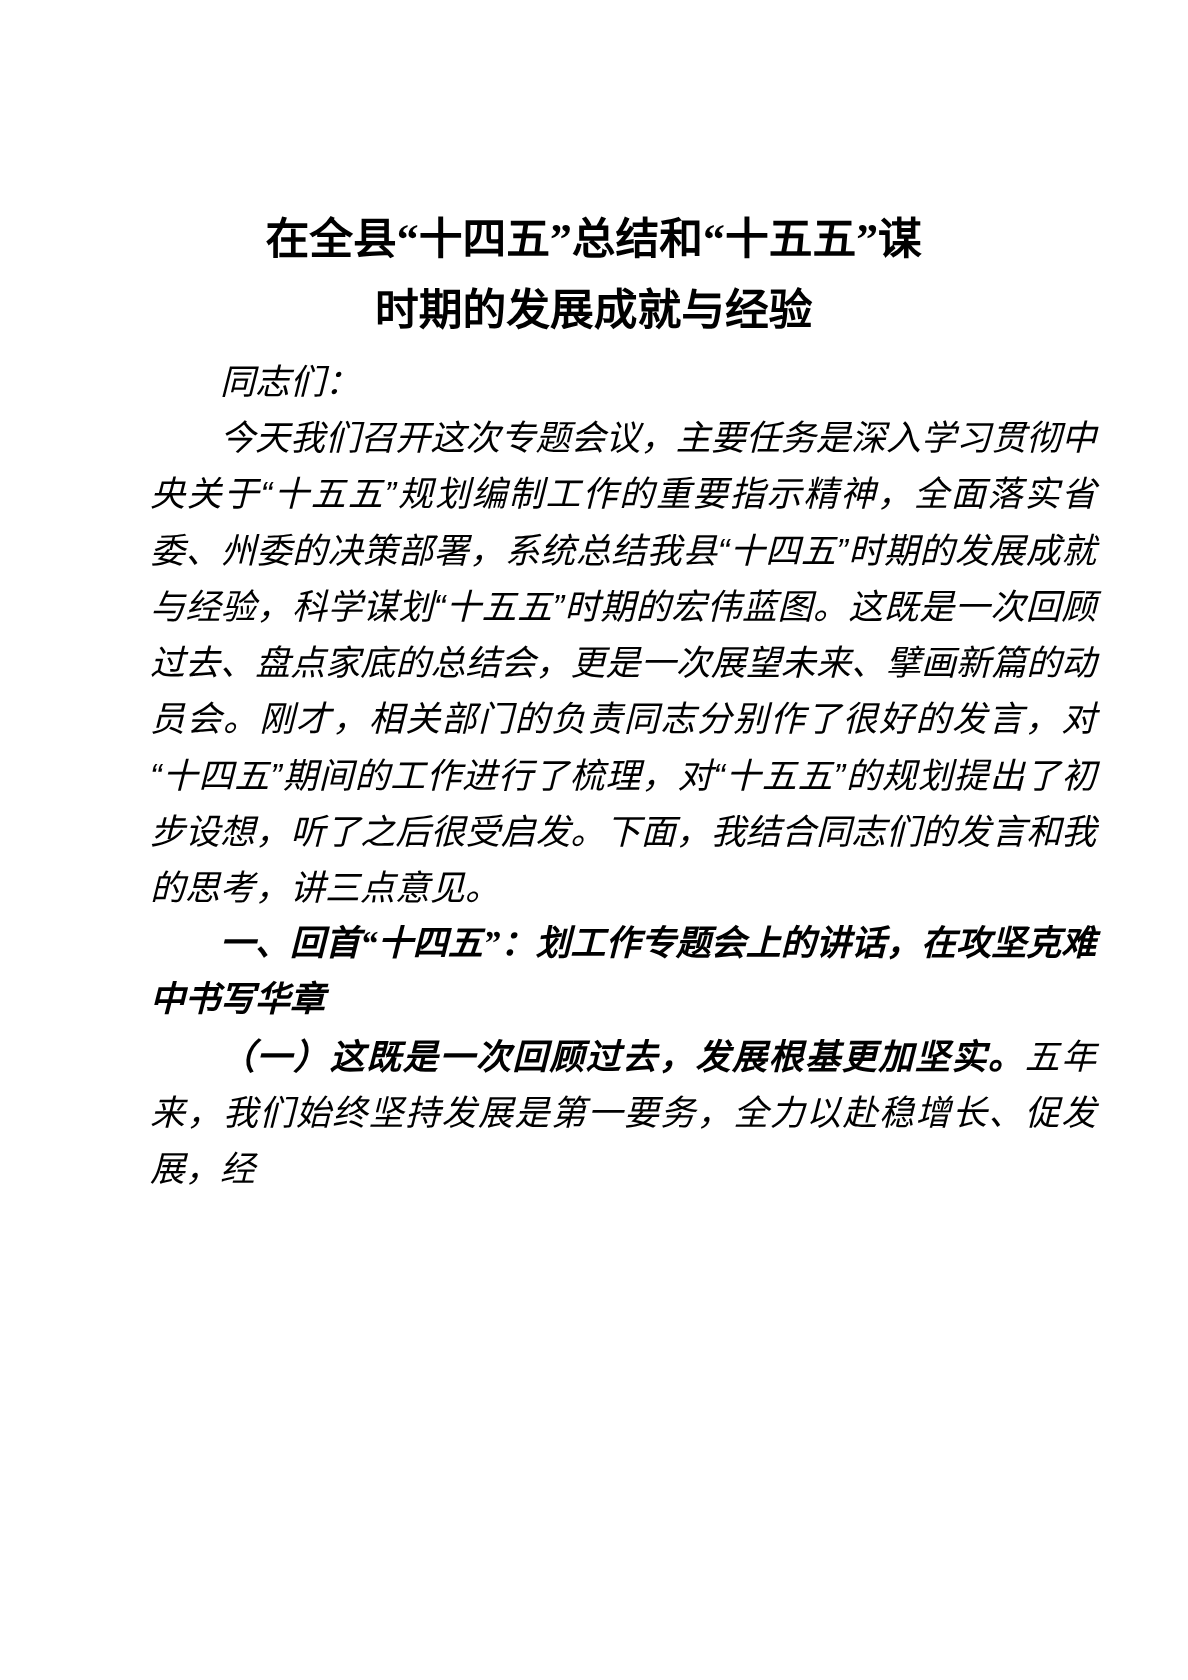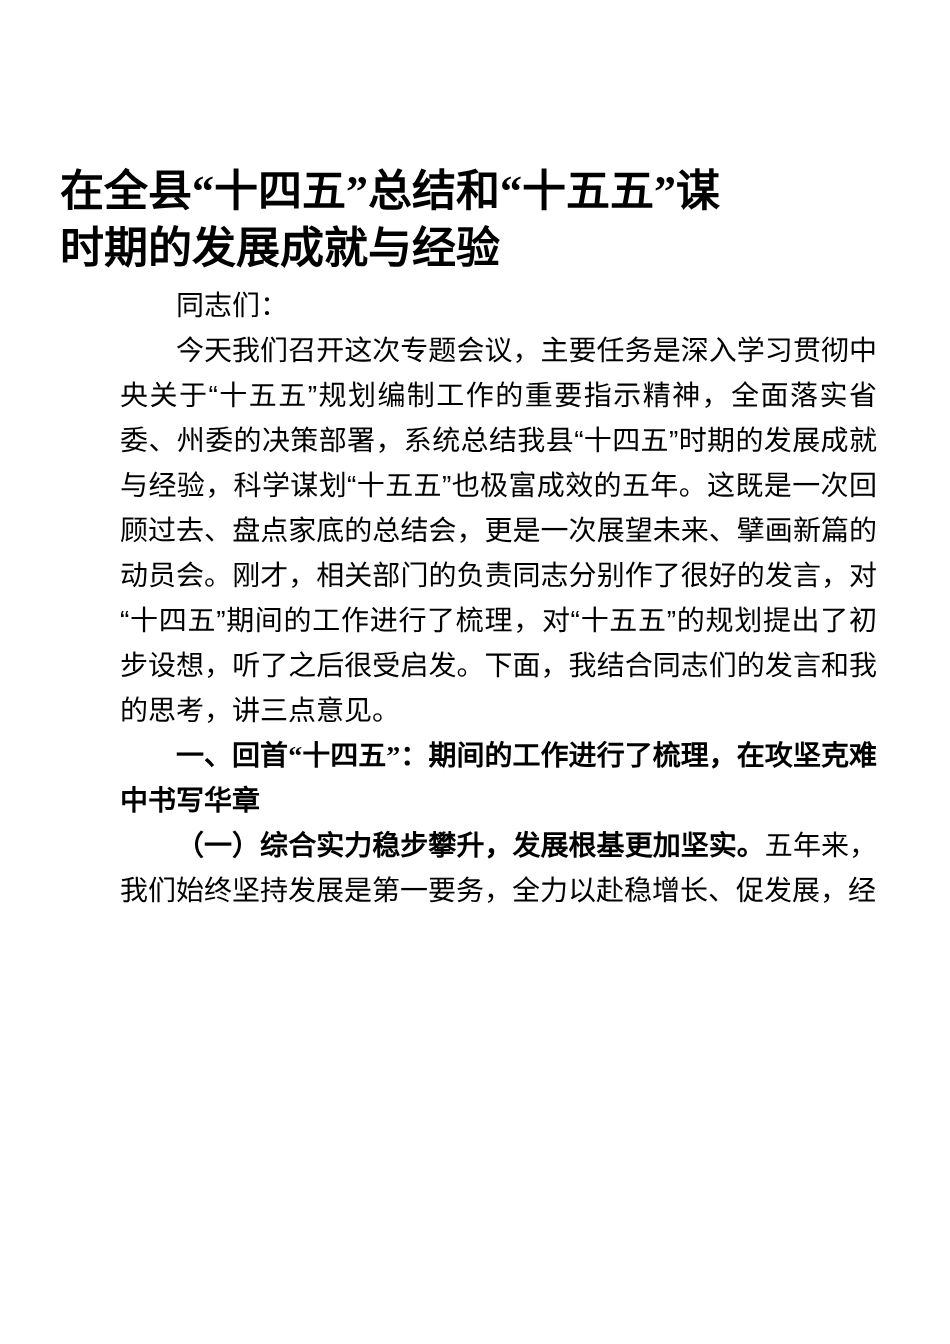--- a/index.html
+++ b/index.html
@@ -14,40 +14,41 @@
     background: #ffffff;
     color: #000000;
     overflow: hidden;
     box-sizing: border-box;
     padding-top: 163px;
   }
   .doc-title {
     margin: 0 60px 6px 60px;
     font-family: "Liberation Serif", serif;
     font-weight: 700;
-    font-size: 44px;
+    font-size: 35px;
     line-height: 57px;
-    text-align: left;
+    text-align: center;
     letter-spacing: 0px;
   }
   .title-line {
     display: block;
     white-space: nowrap;
   }
   .doc-body {
     width: 757px;
     margin-left: 120px;
     font-family: "Liberation Sans", sans-serif;
     font-size: 28px;
     line-height: 45px;
     text-align: justify;
   }
   .para {
     margin: 0;
     text-indent: 2em;
+    font-style: italic;
   }
   .para.heading {
     font-family: "Liberation Serif", serif;
     font-weight: 700;
   }
   .lead-bold {
     font-weight: 700;
   }
 </style>
 </head>
@@ -57,22 +58,22 @@
 
   <h1 class="doc-title">
     <span class="title-line">在全县“十四五”总结和“十五五”谋</span>
     <span class="title-line">时期的发展成就与经验</span>
   </h1>
 
   <div class="doc-body">
 
     <p class="para">同志们：</p>
 
-    <p class="para">今天我们召开这次专题会议，主要任务是深入学习贯彻中央关于“十五五”规划编制工作的重要指示精神，全面落实省委、州委的决策部署，系统总结我县“十四五”时期的发展成就与经验，科学谋划“十五五”也极富成效的五年。这既是一次回顾过去、盘点家底的总结会，更是一次展望未来、擘画新篇的动员会。刚才，相关部门的负责同志分别作了很好的发言，对“十四五”期间的工作进行了梳理，对“十五五”的规划提出了初步设想，听了之后很受启发。下面，我结合同志们的发言和我的思考，讲三点意见。</p>
+    <p class="para">今天我们召开这次专题会议，主要任务是深入学习贯彻中央关于“十五五”规划编制工作的重要指示精神，全面落实省委、州委的决策部署，系统总结我县“十四五”时期的发展成就与经验，科学谋划“十五五”时期的宏伟蓝图。这既是一次回顾过去、盘点家底的总结会，更是一次展望未来、擘画新篇的动员会。刚才，相关部门的负责同志分别作了很好的发言，对“十四五”期间的工作进行了梳理，对“十五五”的规划提出了初步设想，听了之后很受启发。下面，我结合同志们的发言和我的思考，讲三点意见。</p>
 
-    <p class="para heading">一、回首“十四五”：期间的工作进行了梳理，在攻坚克难中书写华章</p>
+    <p class="para heading">一、回首“十四五”：划工作专题会上的讲话，在攻坚克难中书写华章</p>
 
 
-    <p class="para"><span class="lead-bold">（一）综合实力稳步攀升，发展根基更加坚实。</span><span>五年来，我们始终坚持发展是第一要务，全力以赴稳增长、促发展，经</span></p>
+    <p class="para"><span class="lead-bold">（一）这既是一次回顾过去，发展根基更加坚实。</span><span>五年来，我们始终坚持发展是第一要务，全力以赴稳增长、促发展，经</span></p>
 
   </div>
 
 </div>
 
 </body></html>

